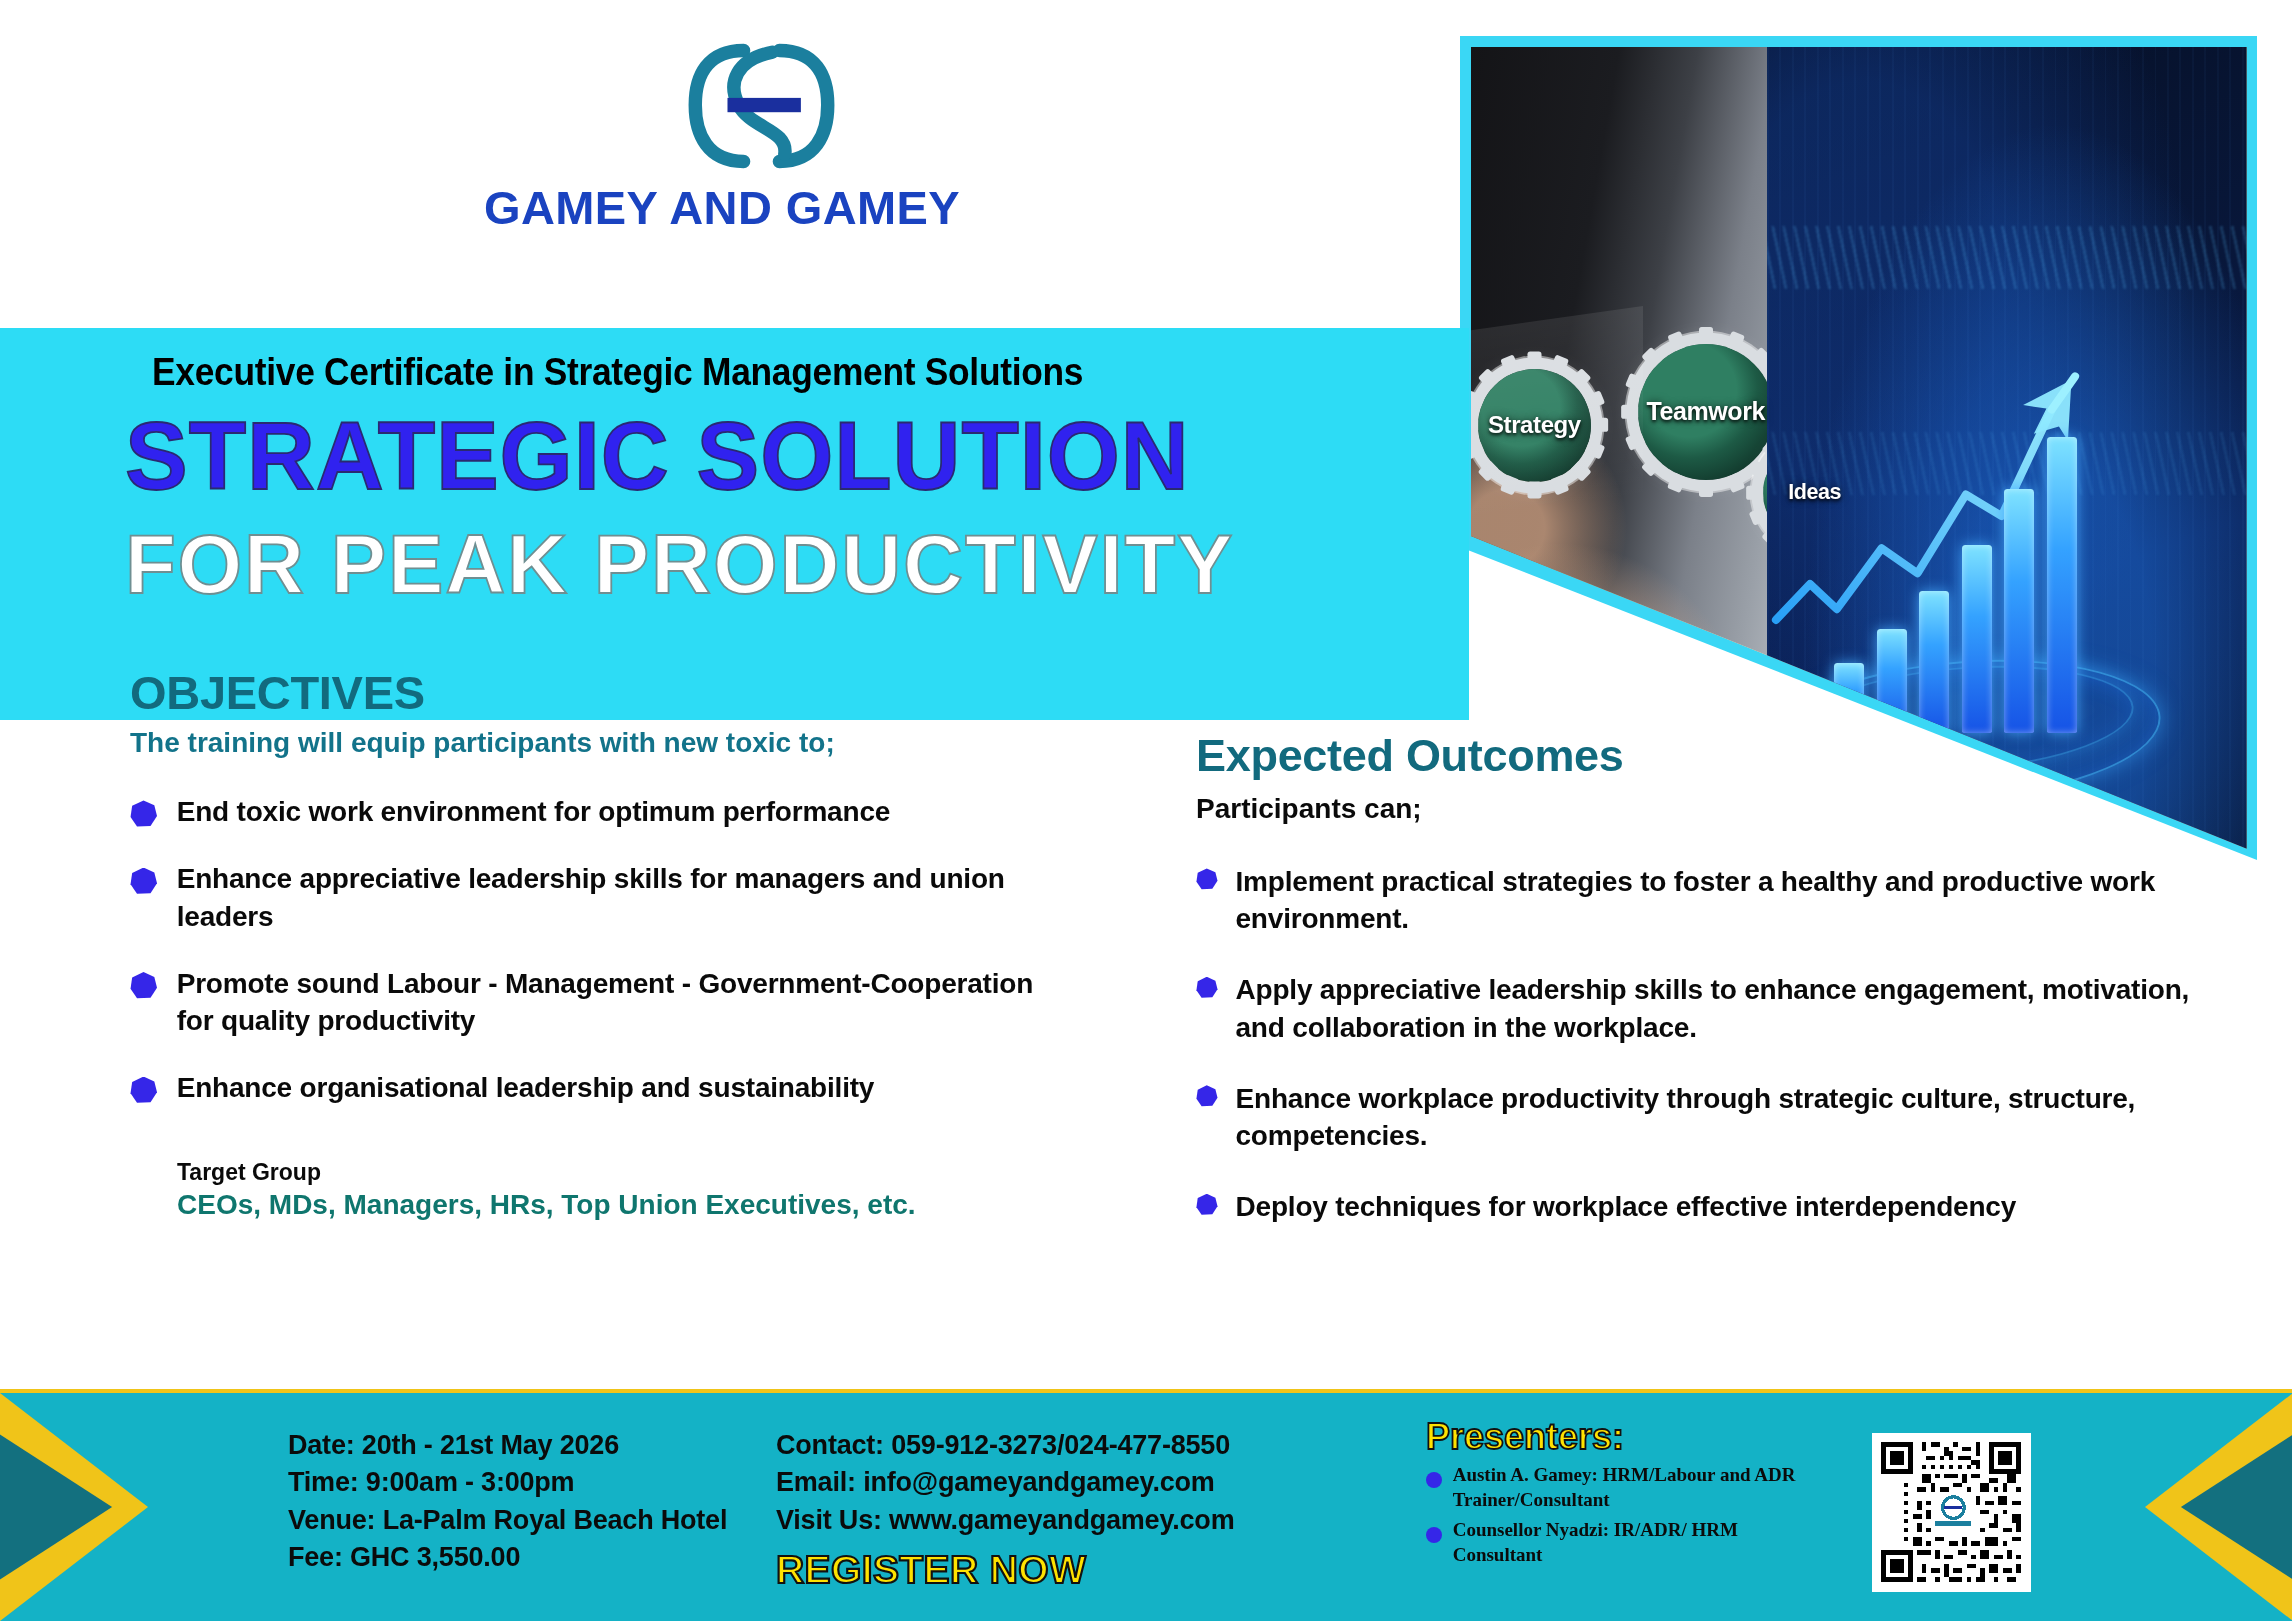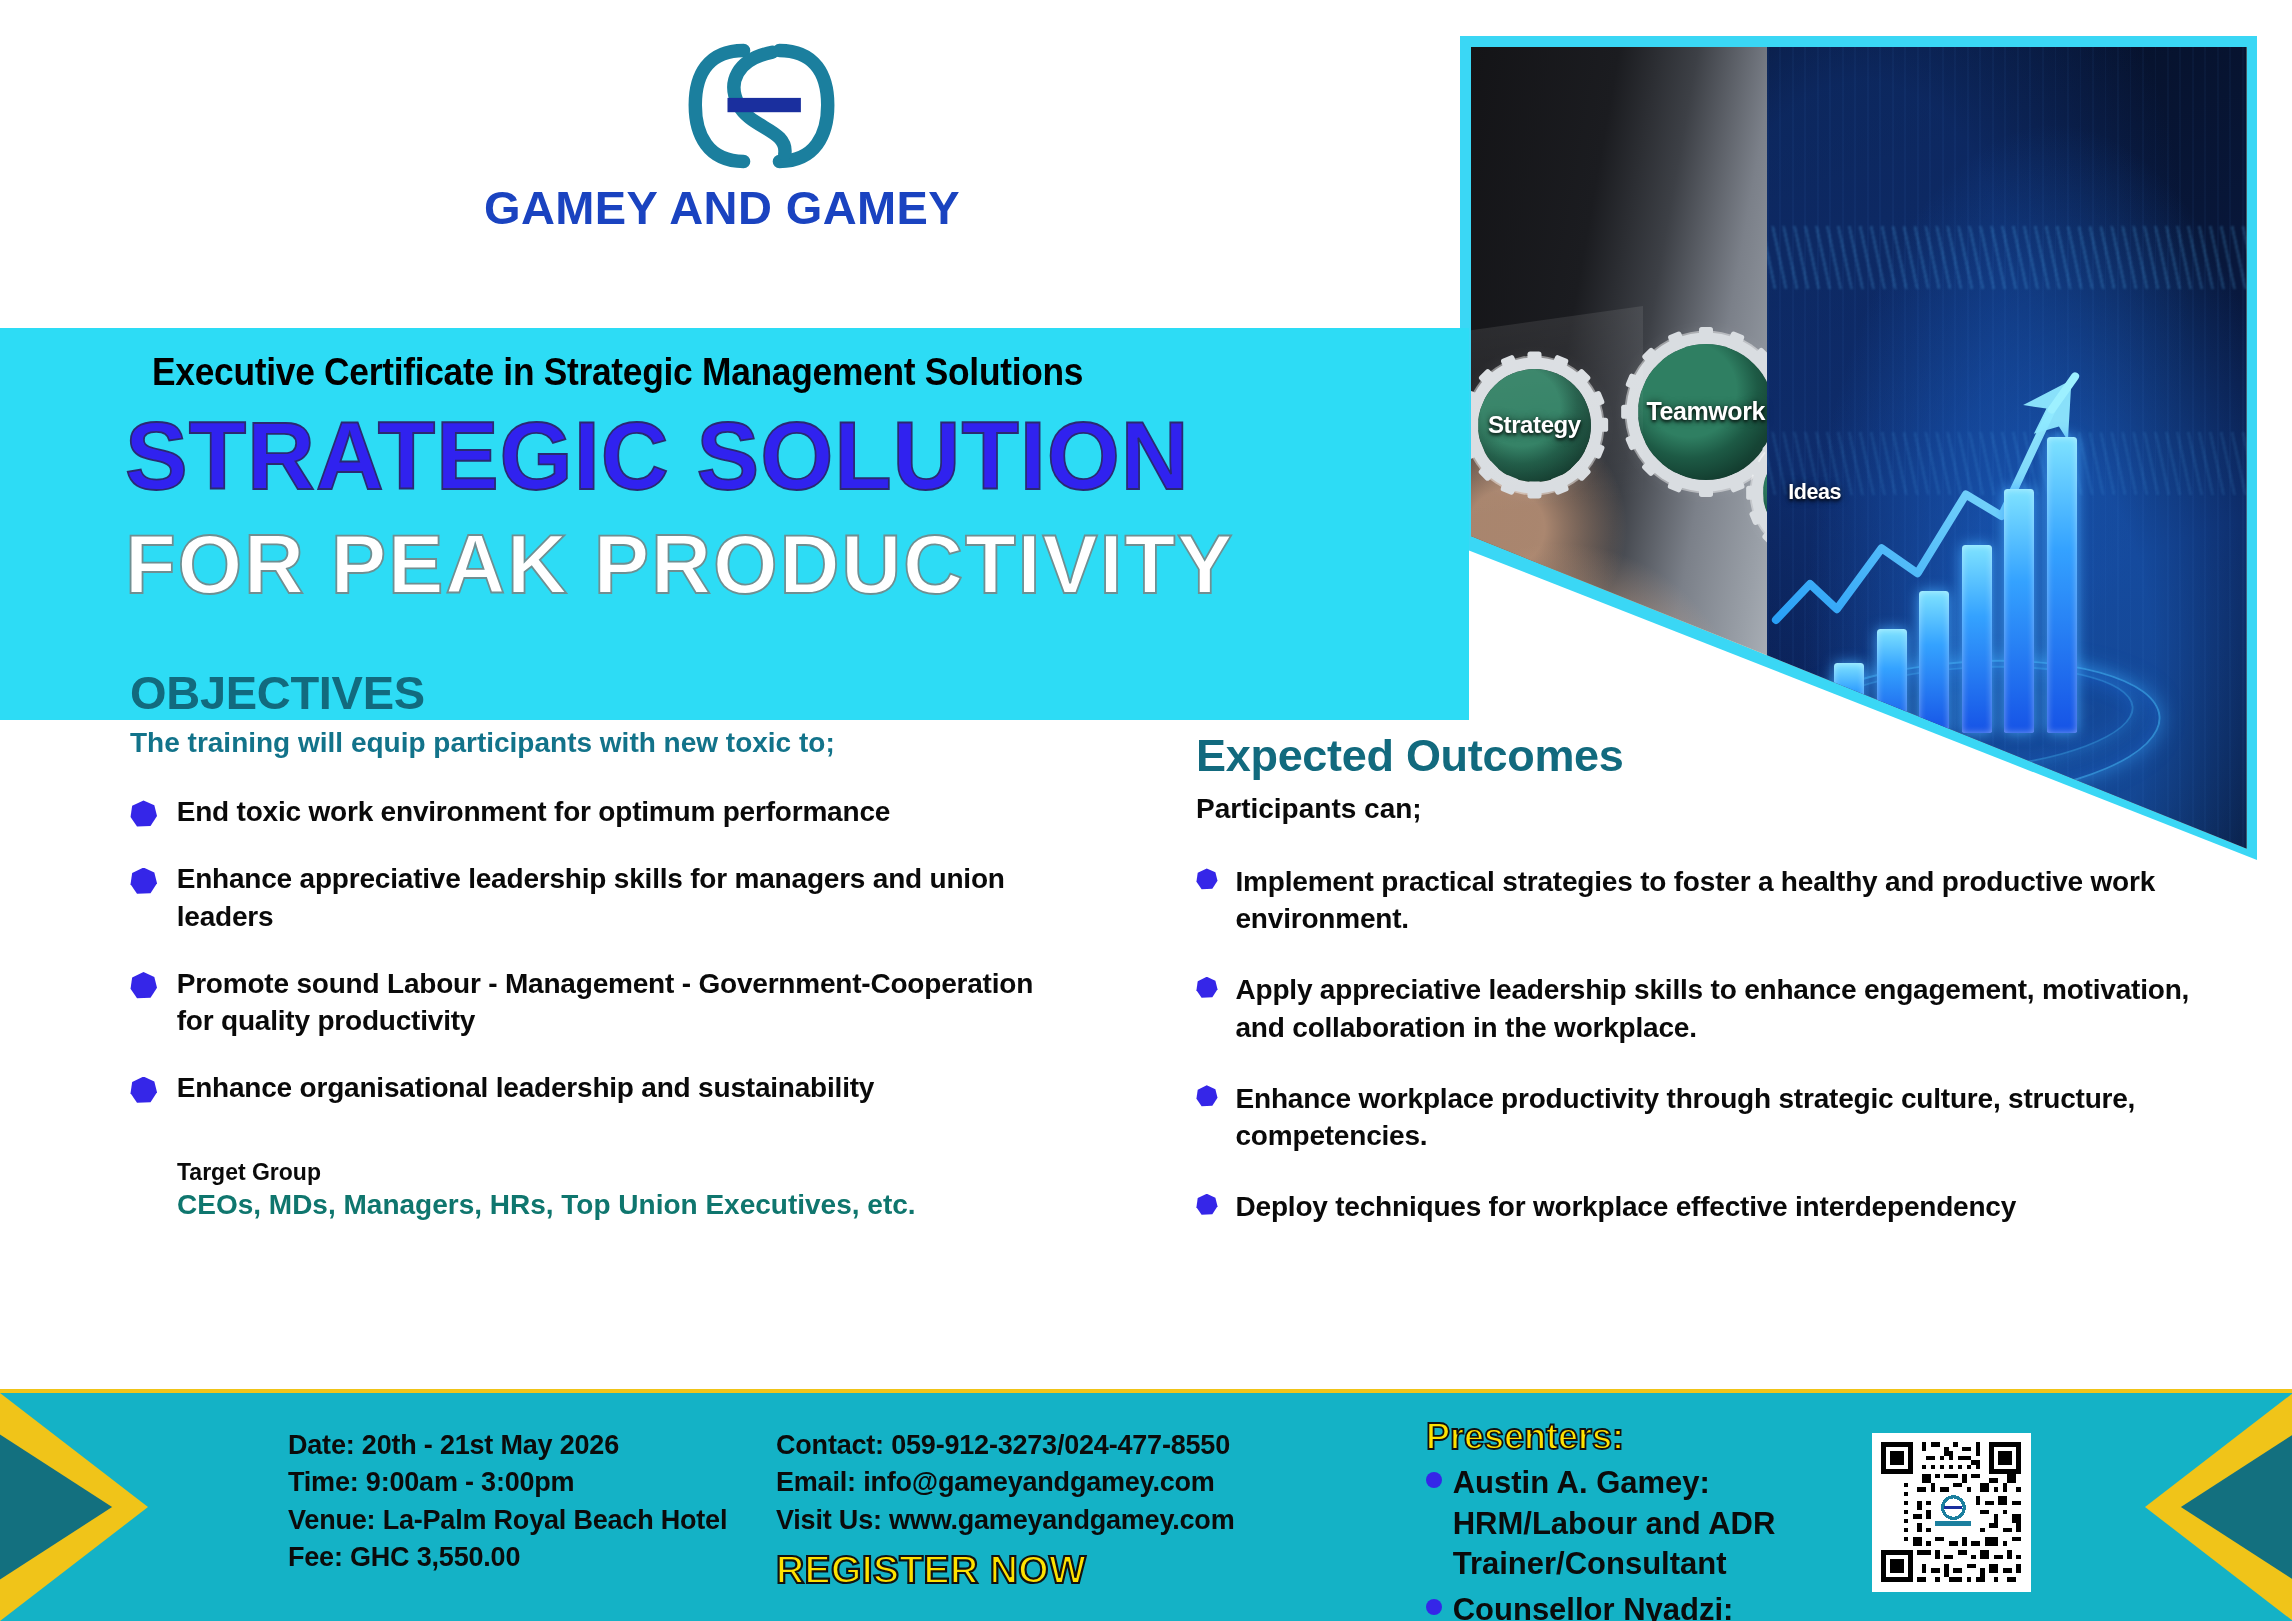--- a/index.html
+++ b/index.html
@@ -274,23 +274,23 @@
     color:#ffe200; -webkit-text-stroke: 1.8px #111;
     font-family:"Liberation Sans", sans-serif;
     margin-bottom: 1.8px;
   }
   .pres-item{ display:flex; align-items:flex-start; gap:10.7px; margin-top: 5.4px; }
   .pres-dot{
     flex:0 0 auto; width:16px; height:16px; border-radius:50%;
     background:#3526e8; margin-top:9px;
   }
   .pres-txt{
-    font-size: 31px; font-weight:bold; color:#0b0b0b;
+    font-size: 19px; font-weight:bold; color:#0b0b0b;
     line-height:1.3;
-    font-family:Liberation Sans, sans-serif;
+    font-family:Liberation Serif, serif;
   }
   
   #qr-box{
     position:absolute; left: 1872px; top: 1433px;
     width: 159px; height: 159px;
     background:#fff; padding: 5.4px; box-sizing:border-box;
     z-index: 5;
   }
   #qr-box svg{ display:block; width:100%; height:100%; }
 </style>

